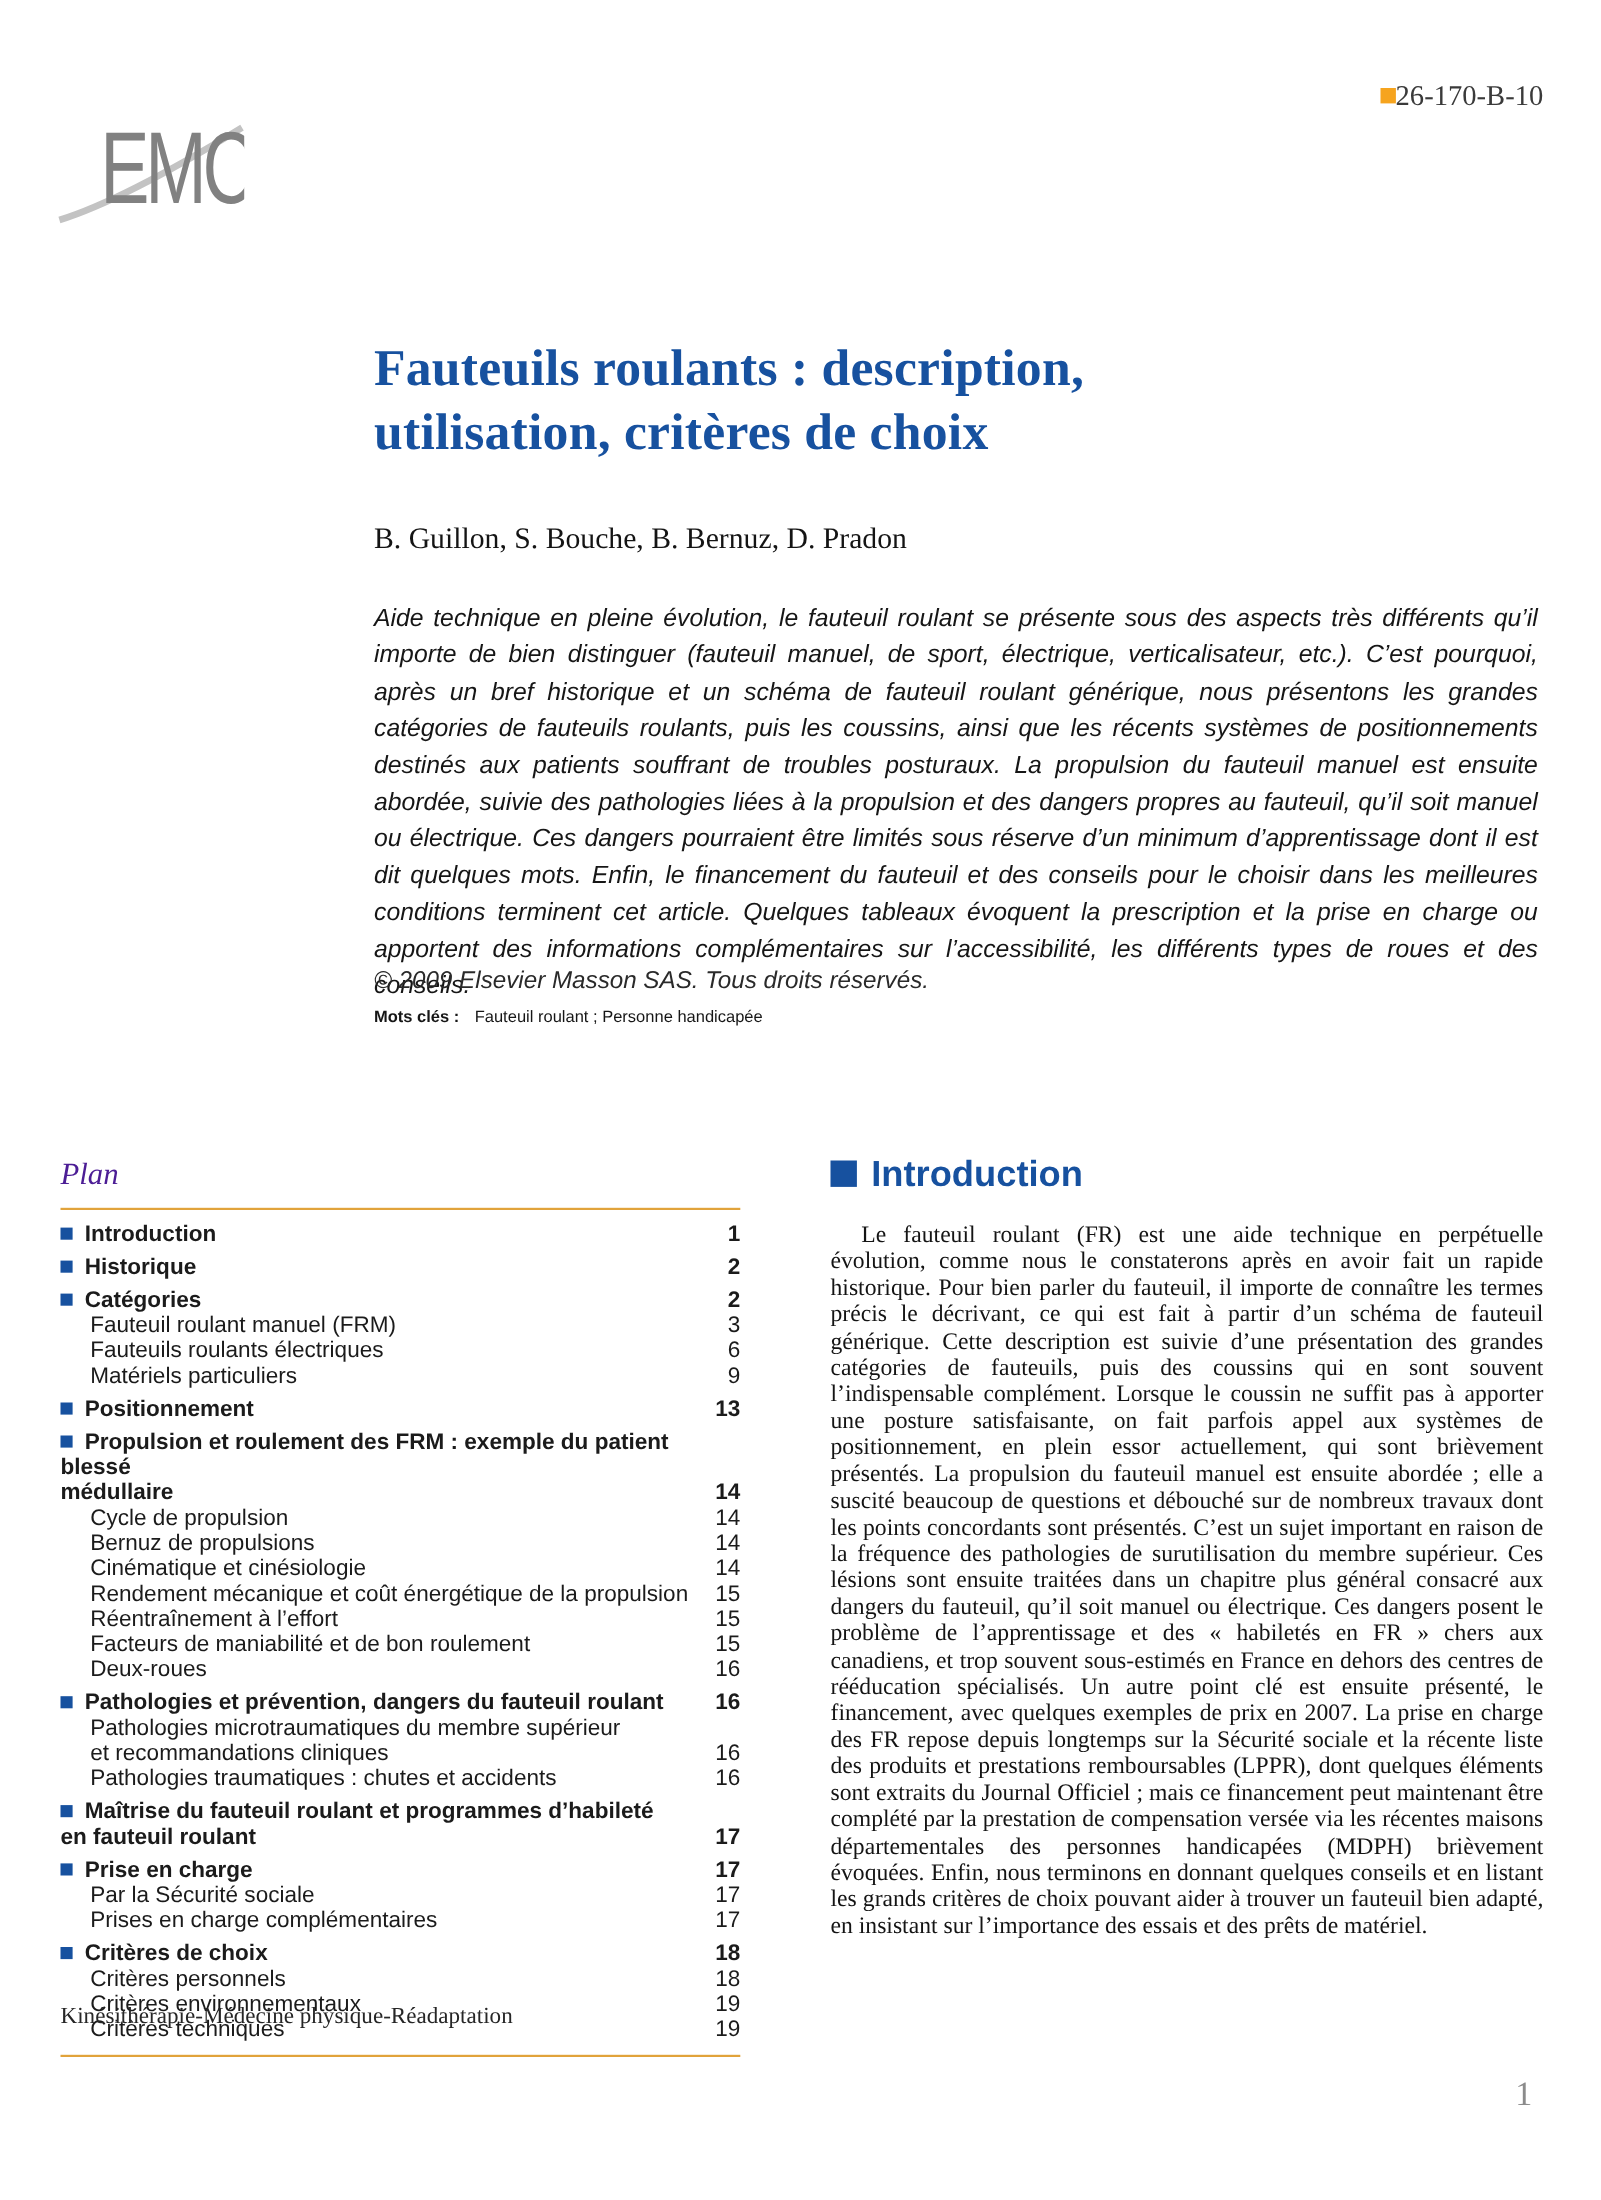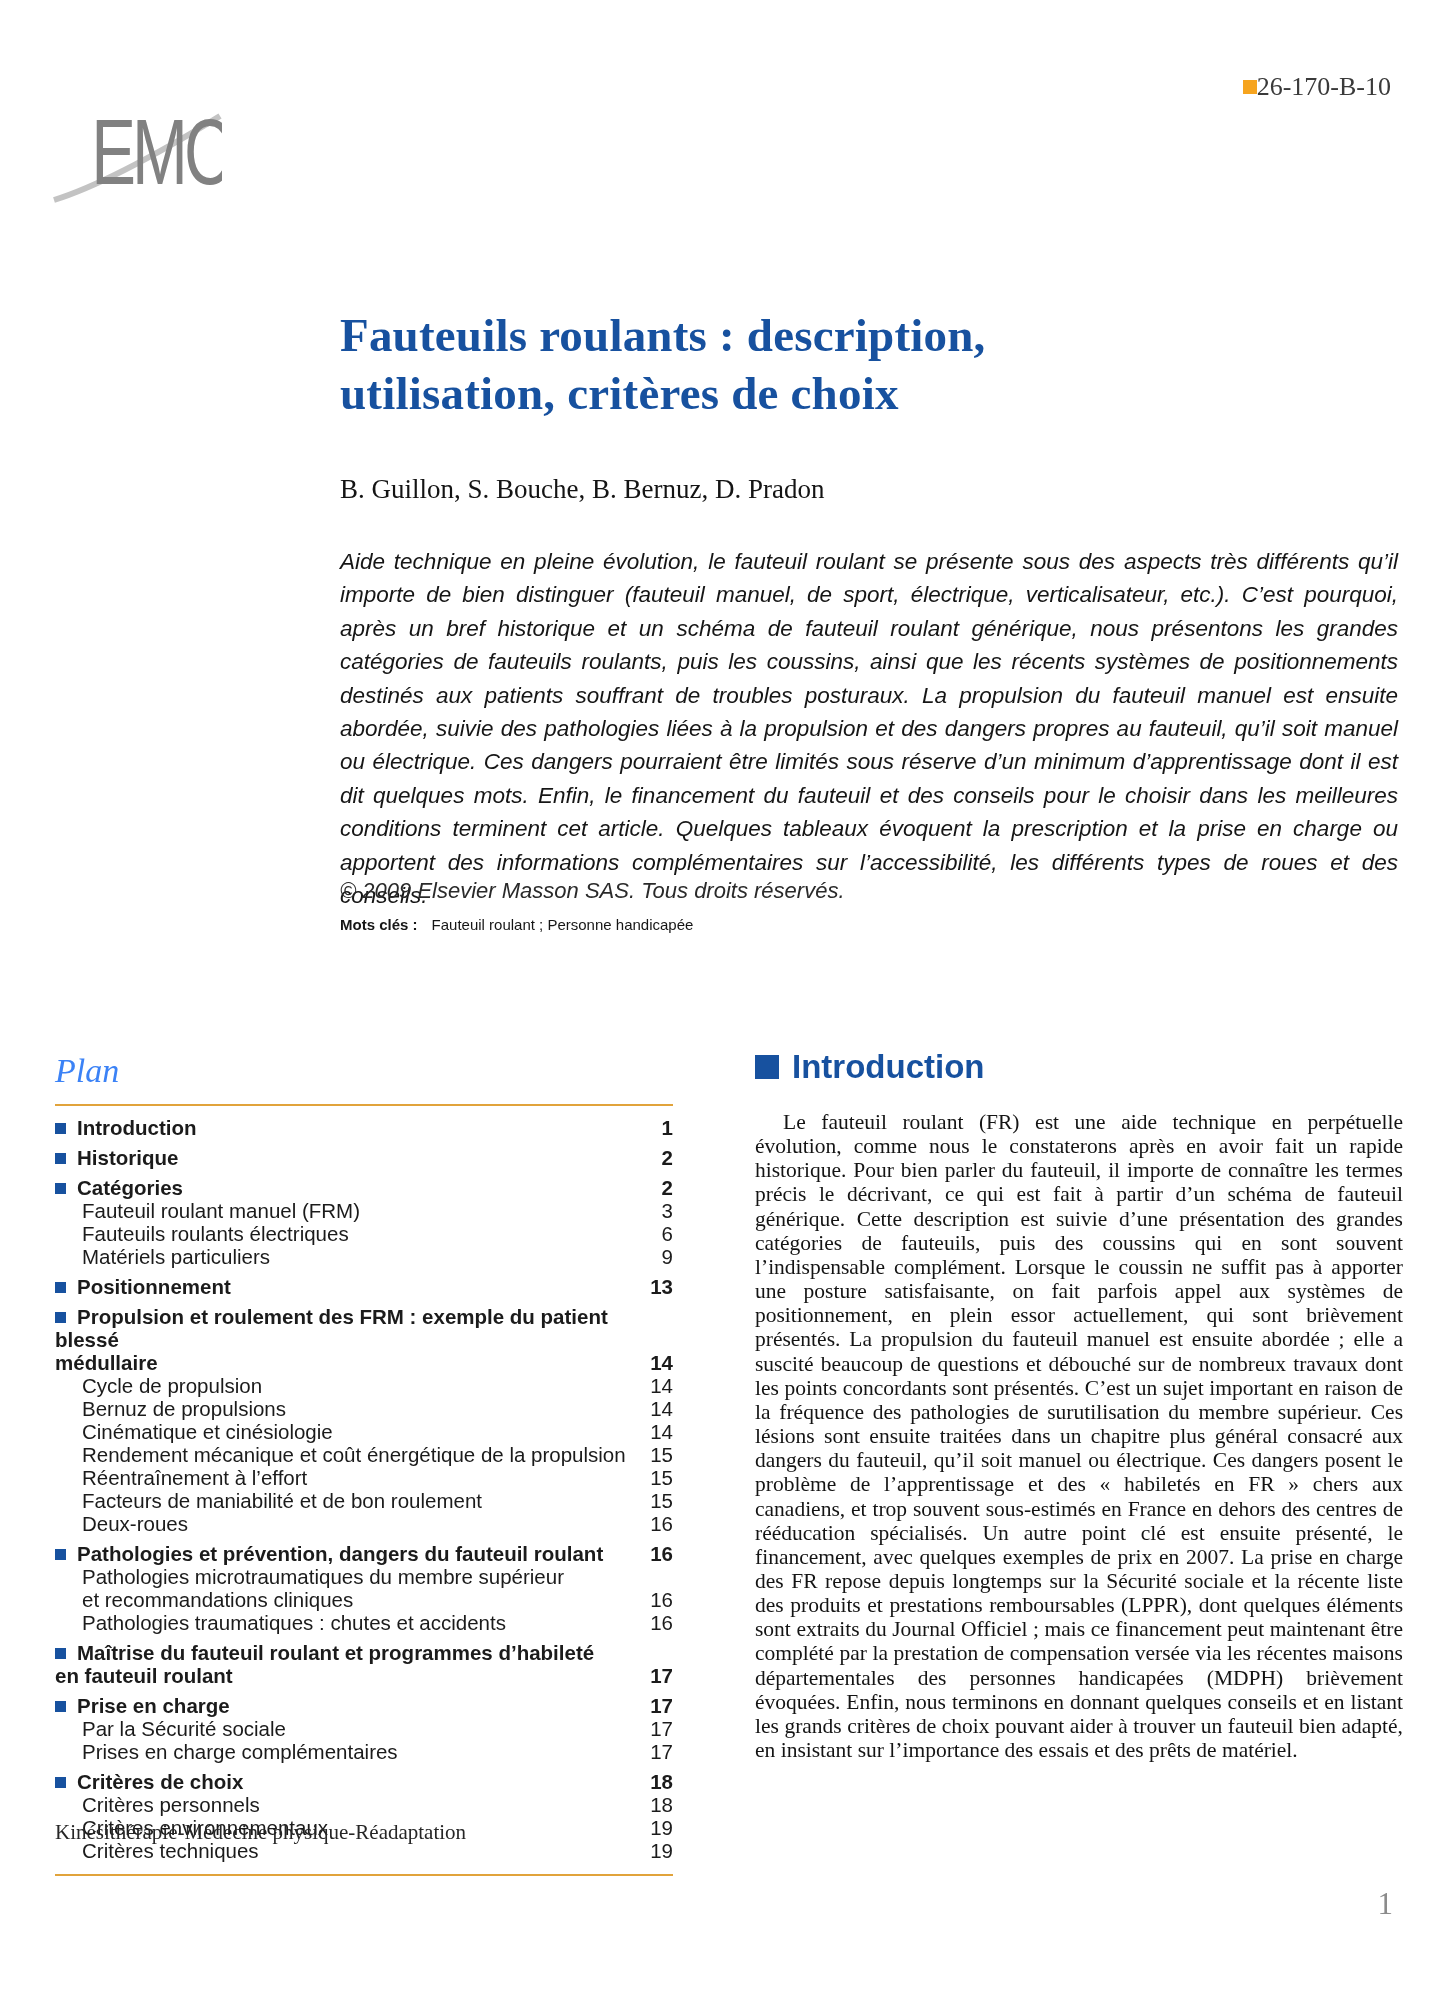--- a/index.html
+++ b/index.html
@@ -9,21 +9,21 @@
     --ink:#1d1d1d;
   }
   html,body{margin:0;padding:0;background:#fff;}
   .page{
     position:relative;width:1455px;height:2000px;background:#ffffff;
     font-family:"Liberation Sans",sans-serif;color:var(--ink);overflow:hidden;
   }
 
   
   .doc-code{
-    position:absolute;top:72px;right:64px;display:flex;align-items:center;
+    position:absolute;top:72px;right:52px;display:flex;align-items:center;
     font-family:"Liberation Serif",serif;font-size:26px;color:#3a3a3a;
   }
   .doc-code .sq{width:14px;height:14px;background:var(--accent-orange);display:inline-block;}
   .logo{position:absolute;top:80px;left:52px;width:170px;height:125px;}
 
   
   .title{
     position:absolute;left:340px;top:306px;width:1070px;
     font-family:"Liberation Serif",serif;font-weight:bold;color:var(--accent-blue);
     font-size:47px;line-height:58px;letter-spacing:.2px;
@@ -41,21 +41,21 @@
     font-style:italic;font-size:22px;color:#2a2a2a;
   }
   .keywords{
     position:absolute;left:340px;top:916px;width:1058px;font-size:15px;color:#161616;
   }
   .keywords .kw-label{font-weight:bold;margin-right:14px;}
 
   
   .plan-col{position:absolute;left:55px;top:1052px;width:618px;}
   .plan-title{
-    font-family:"Liberation Serif",serif;font-style:italic;font-size:34px;color:#3b82f6;
+    font-family:"Liberation Serif",serif;font-style:italic;font-size:28px;color:#4c1d95;
     margin:0 0 14px 0;
   }
   .rule{height:2px;background:var(--accent-gold);}
   .toc{margin-top:10px;}
   .toc-entry{font-size:20.5px;line-height:23px;color:#1b1b1b;}
   .toc-entry.l1{font-weight:bold;margin-top:7px;}
   .toc-row{display:flex;align-items:flex-end;}
   .toc-row .txt{flex:1;}
   .toc-entry.l2 .txt{padding-left:27px;}
   .toc-row .pg{white-space:nowrap;text-align:right;padding-left:8px;}

